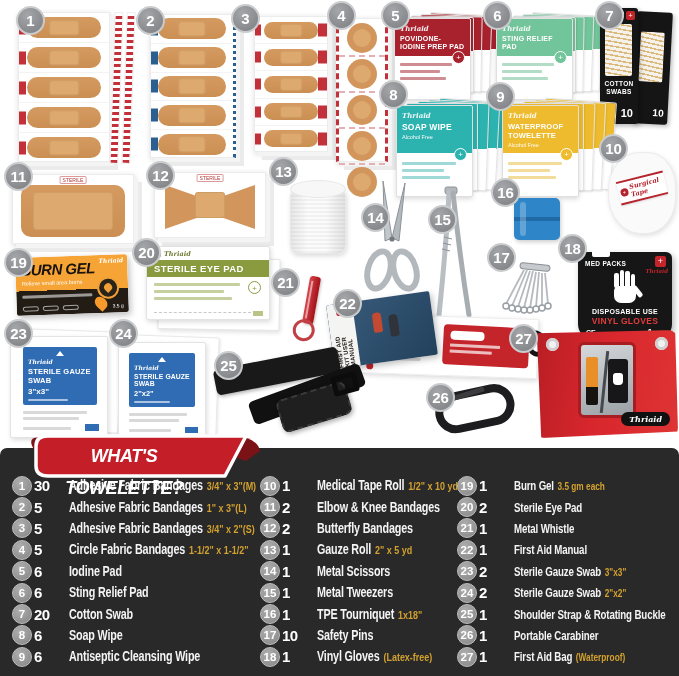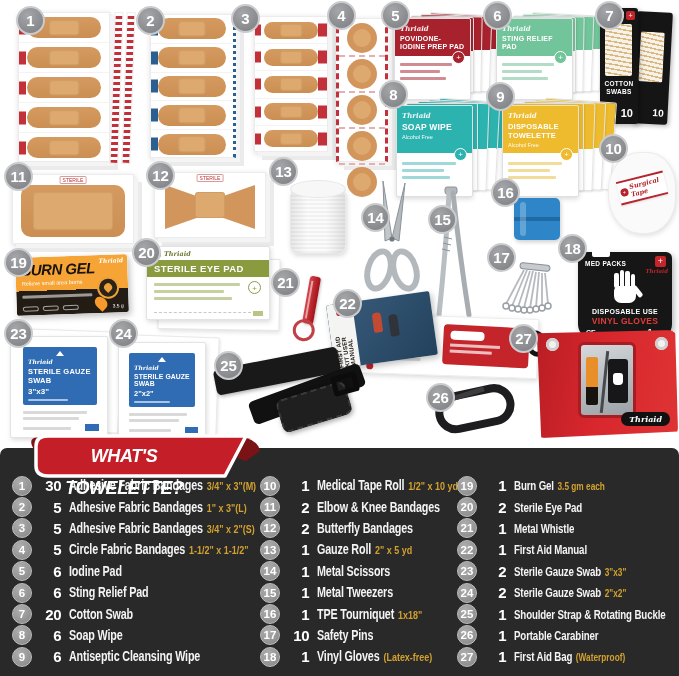--- a/index.html
+++ b/index.html
@@ -35,21 +35,21 @@
 .psub{font-size:5.5px;margin-top:2px;opacity:.95}
 .pseal{position:absolute;width:13px;height:13px;border-radius:50%;display:flex;align-items:center;justify-content:center;font-size:8px}
 .bar{height:3px;border-radius:1px}
 
 #panel{position:absolute;left:0;top:448px;width:679px;height:228px;background:#292929;border-radius:7px 7px 0 0}
 .col{position:absolute;top:475px}
 .lrow{display:flex;align-items:center;height:21.4px}
 .lnum{width:20px;height:20px;border-radius:50%;flex:none;
  background:radial-gradient(circle at 38% 30%,#aeaeae,#8e8e8e 78%);border:1px solid #bdbdbd;
  color:#fff;font-size:11.5px;font-weight:700;display:flex;align-items:center;justify-content:center}
-.qty{min-width:27px;text-align:right;color:#fff;font-weight:700;font-size:15px;margin-left:2px;flex:none;letter-spacing:-.5px}
+.qty{min-width:27px;color:#fff;font-weight:700;font-size:15px;margin-left:2px;flex:none;letter-spacing:-.5px}
 .lbl{margin-left:8px;white-space:nowrap;transform:scaleX(.78);transform-origin:0 50%;
  color:#f4f4f4;font-weight:700;font-size:13.8px;letter-spacing:-.2px}
 #col3 .lbl{transform:scaleX(.72);font-size:13.5px}
 .note{color:#d2a12f;font-size:11.5px;margin-left:5px;letter-spacing:0}
 .note:empty{display:none}
 
 #ribbonwrap{position:absolute;left:20px;top:429px;width:260px;height:52px;z-index:50}
 #ribbontext{position:absolute;left:36px;top:440px;width:176px;height:32px;line-height:32px;z-index:51;
  text-align:center;color:#fff;font-style:italic;font-weight:700;font-size:18px;letter-spacing:-.4px}
 .stag{font-size:5px;color:#b23434;border:1px solid #dd9a9a;padding:0 2px;border-radius:1px;background:#fff}
@@ -221,21 +221,21 @@
   </div>
 
   <div class="pkt" style="left:502px;top:100px;width:110px;height:100px">
     <div class="sheet" style="left:40px;top:0;height:88px;background:linear-gradient(180deg,#edbb2d 0 52%,#fff 52%);transform:rotate(4deg)"></div>
     <div class="sheet" style="left:30px;top:1px;height:88px;background:linear-gradient(180deg,#edbb2d 0 52%,#fff 52%);transform:rotate(3deg)"></div>
     <div class="sheet" style="left:20px;top:2px;height:88px;background:linear-gradient(180deg,#edbb2d 0 52%,#fff 52%);transform:rotate(2deg)"></div>
     <div class="sheet" style="left:10px;top:3px;height:88px;background:linear-gradient(180deg,#edbb2d 0 52%,#fff 52%)"></div>
     <div class="front" style="left:0;top:5px;height:92px">
       <div class="ptop" style="background:#edbb2d;height:52%">
         <div class="pbrand">Thriaid</div>
-        <div class="ptitle" style="font-size:7.5px">DISPOSABLE TOWELETTE</div>
+        <div class="ptitle" style="font-size:7.5px">WATERPROOF TOWELETTE</div>
         <div class="psub">Alcohol Free</div>
       </div>
       <div class="pseal" style="right:5px;top:42px;background:#edbb2d;color:#fff;border:1px solid #fff">+</div>
       <div class="bar" style="background:#f2dc9a;width:54px;margin:9px 0 0 5px"></div>
       <div class="bar" style="background:#f2dc9a;width:42px;margin:4px 0 0 5px"></div>
       <div class="bar" style="background:#f2dc9a;width:48px;margin:4px 0 0 5px"></div>
     </div>
   </div>
 
   <div class="pkt" style="left:608px;top:152px;width:68px;height:82px">

